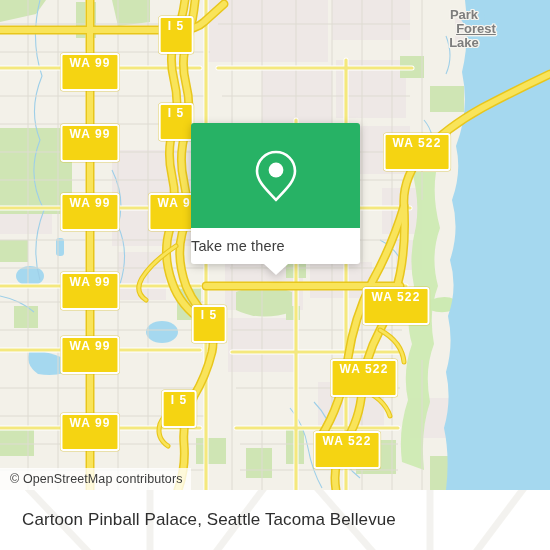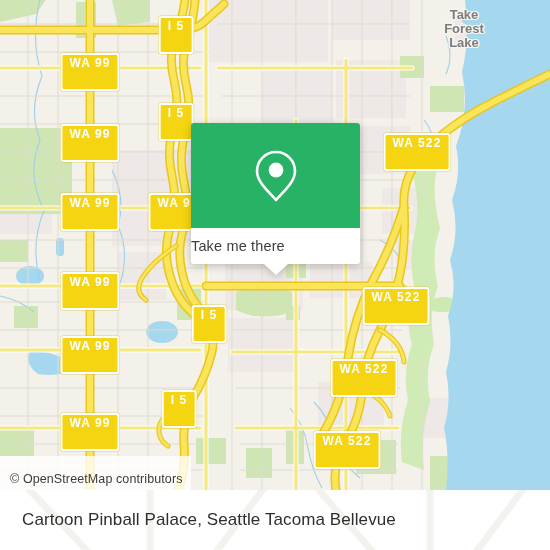--- a/index.html
+++ b/index.html
@@ -38,21 +38,21 @@
     position: absolute;
     left: 0;
     top: 0;
   }
 
   .osm-attrib {
     position: absolute;
     left: 0;
     bottom: 0;
     height: 22px;
-    padding: 12px 8px 0 10px;
+    padding: 0 8px 0 10px;
     display: flex;
     align-items: center;
     background: rgba(255,255,255,0.78);
     font-size: 12.5px;
     color: #3b3b3b;
     letter-spacing: 0.1px;
     white-space: nowrap;
     z-index: 40;
   }
 
@@ -394,22 +394,22 @@
         <g stroke="#f9e45a" stroke-width="2.8" fill="none" stroke-linecap="round">
           <path d="M176 246 Q152 262 142 278 Q134 292 146 300"></path>
           <path d="M186 400 Q166 410 160 424 Q156 438 168 446"></path>
           <path d="M380 330 Q402 342 404 362"></path>
           <path d="M362 390 Q384 398 390 416"></path>
         </g>
       </g>
     </svg>
 
     <div id="map-labels">
-        <div class="map-label" style="left: 414px; top: 8px; width: 100px;">Take</div>
-        <div class="map-label" style="left: 414px; top: 22px; width: 100px;">Forest</div>
+        <div class="map-label" style="left: 414px; top: 8px; width: 100px;">Park</div>
+        <div class="map-label" style="left: 426px; top: 22px; width: 100px; text-decoration: underline;">Forest</div>
         <div class="map-label" style="left: 414px; top: 36px; width: 100px;">Lake</div>
       </div>
 
     <div id="map-shields">
         <div class="shield" style="left: 176px; top: 35px;">I 5</div>
         <div class="shield" style="left: 90px; top: 72px;">WA 99</div>
         <div class="shield" style="left: 176px; top: 122px;">I 5</div>
         <div class="shield" style="left: 90px; top: 143px;">WA 99</div>
         <div class="shield" style="left: 417px; top: 152px;">WA 522</div>
         <div class="shield" style="left: 90px; top: 212px;">WA 99</div>

